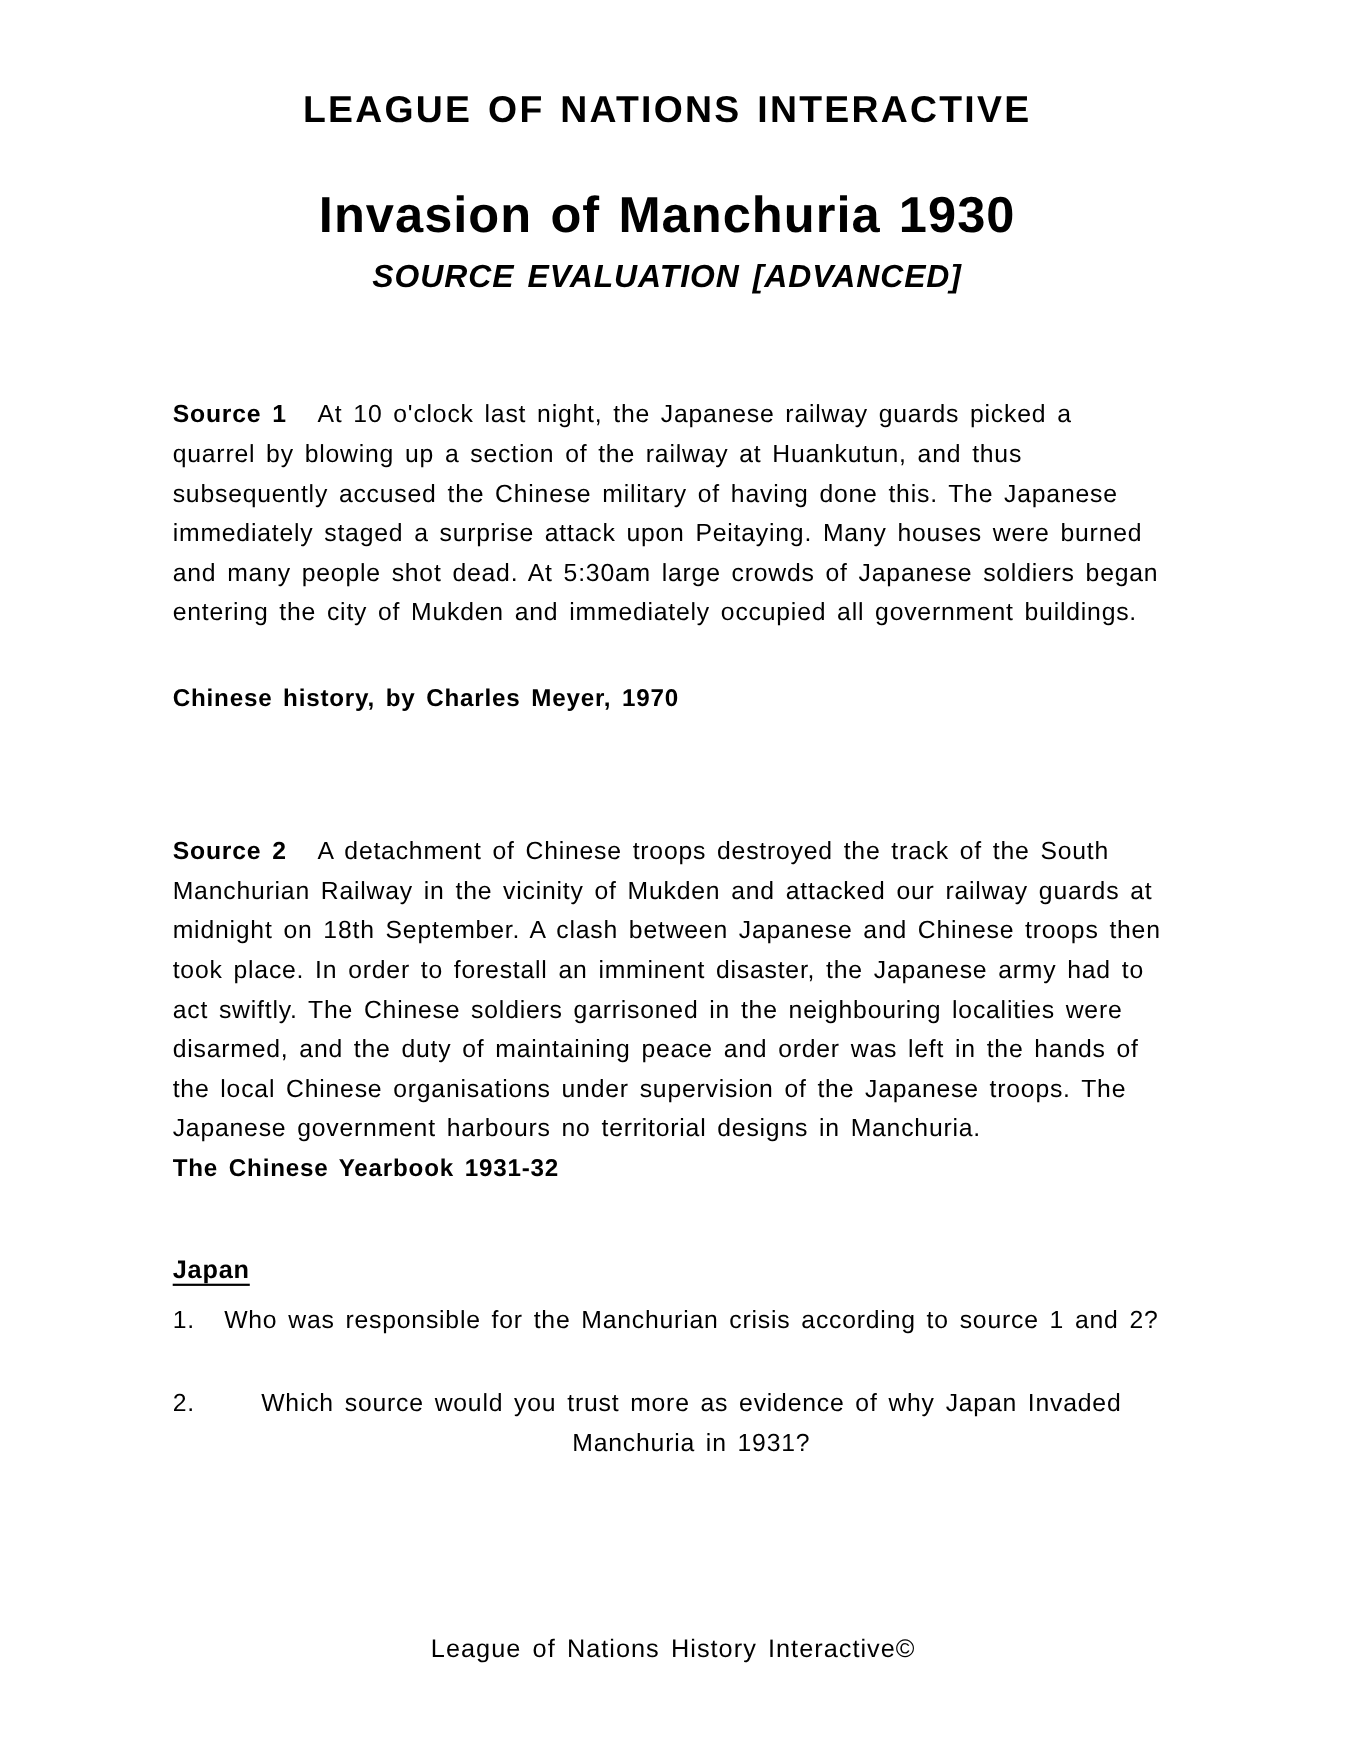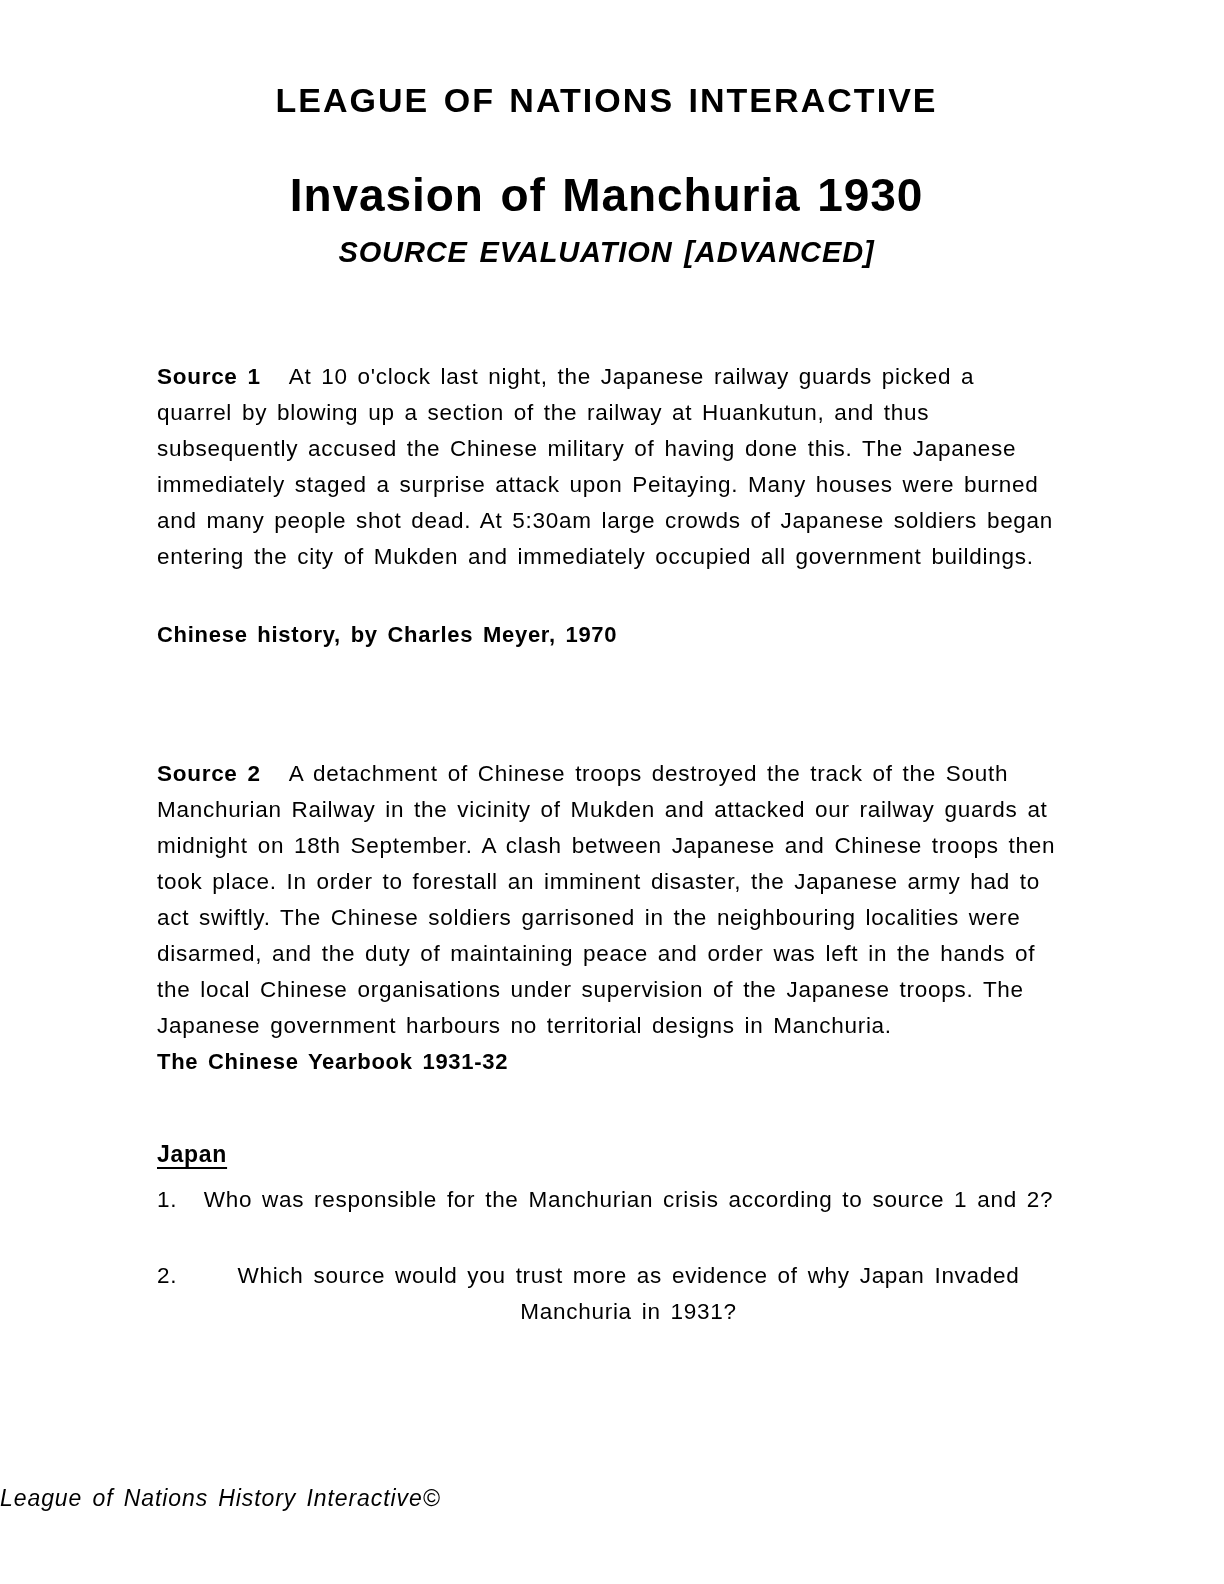--- a/index.html
+++ b/index.html
@@ -97,22 +97,22 @@
   .task-text {
     flex: 1;
     text-align: center;
   }
 
   .doc-footer {
     position: absolute;
     left: 0;
     bottom: 72px;
     width: 1224px;
+    text-align: center;
     font-size: 23px;
-    font-style: italic;
     letter-spacing: 0.04em;
   }
 </style>
 </head>
 <body>
 
 <div class="page">
 
   <div class="doc-header">LEAGUE OF NATIONS INTERACTIVE</div>
 

